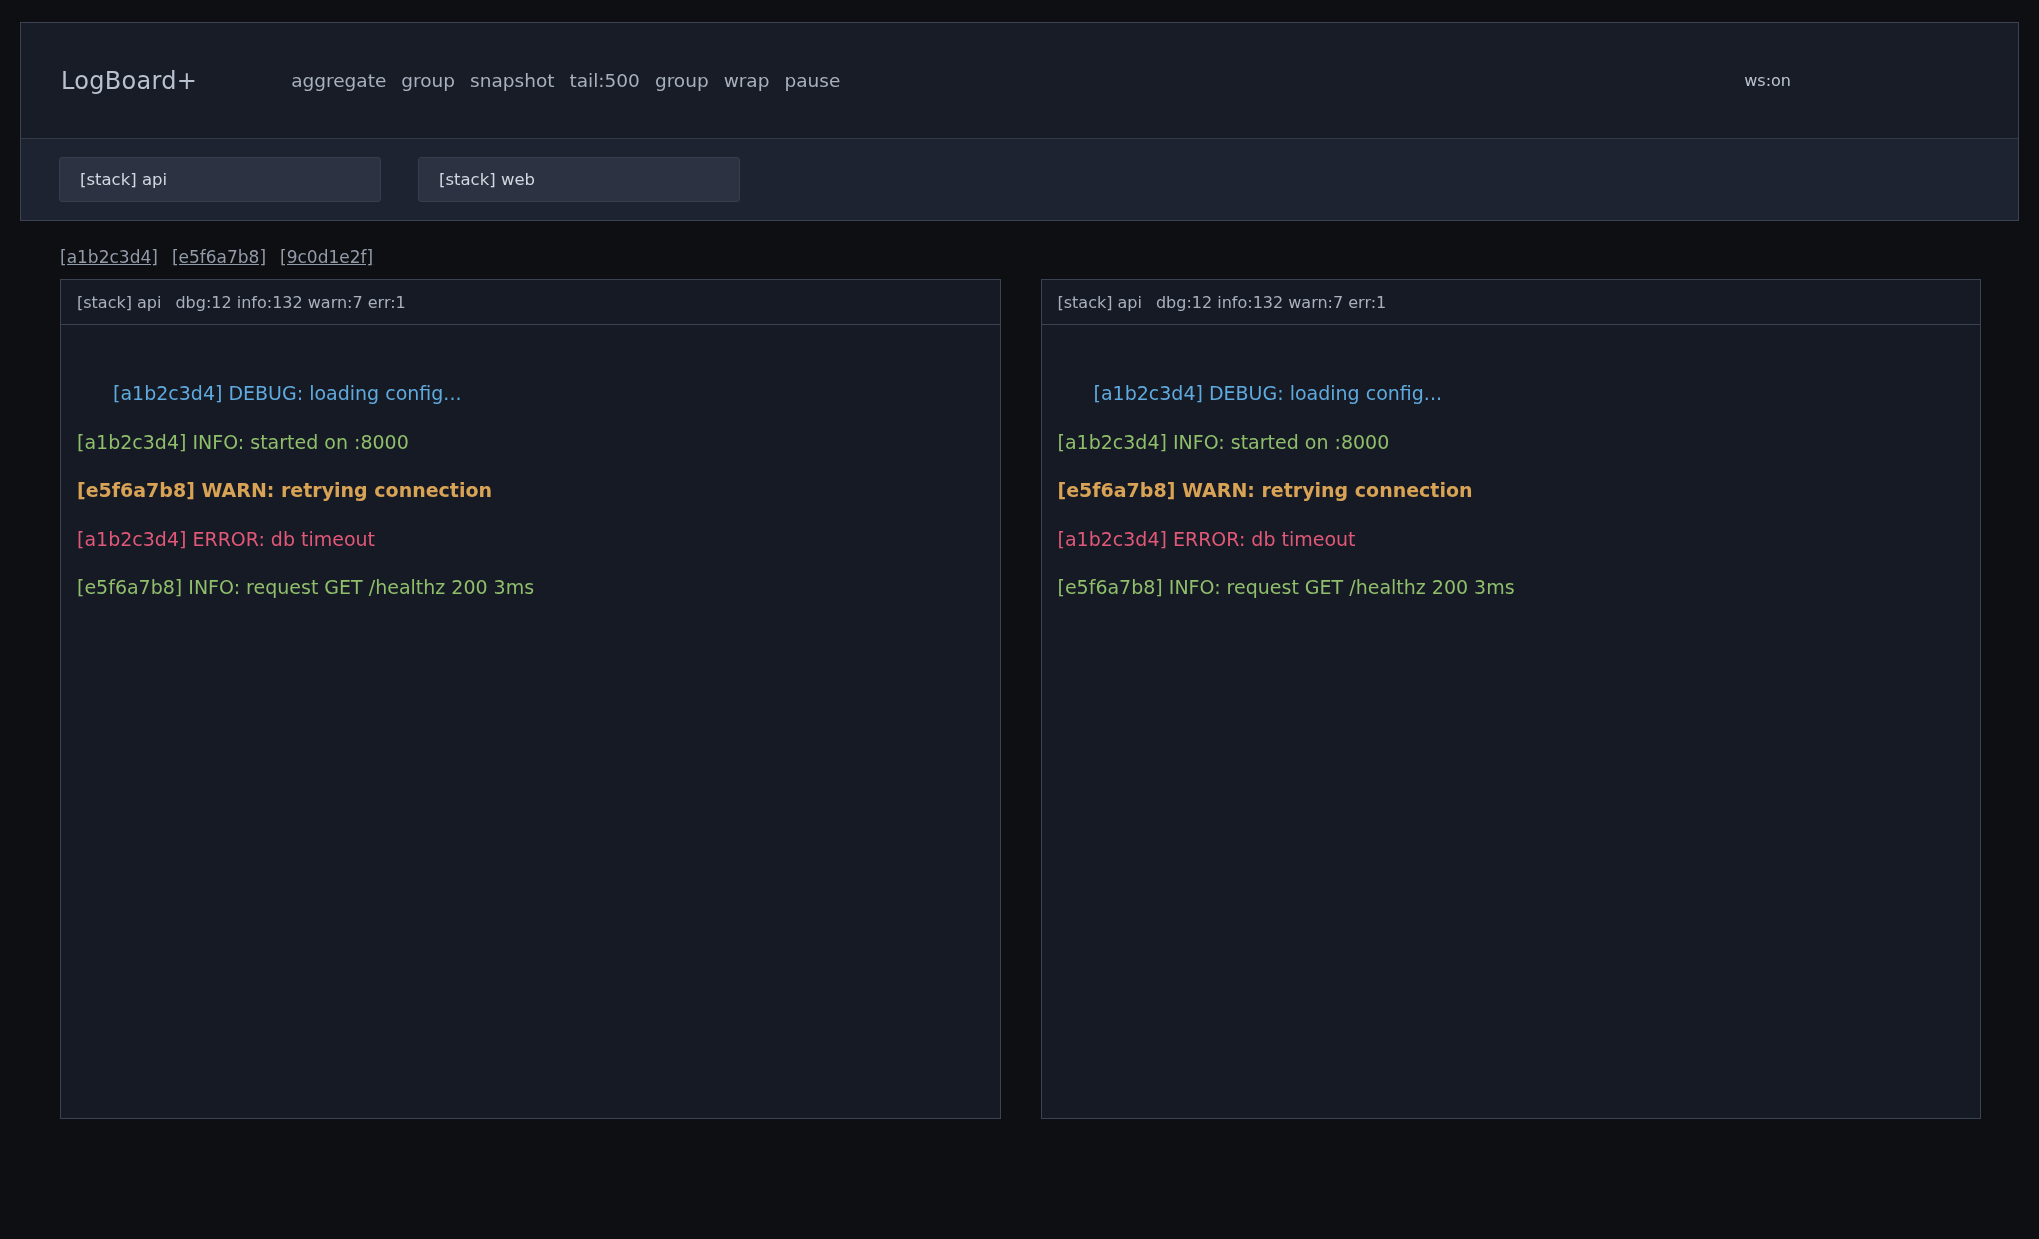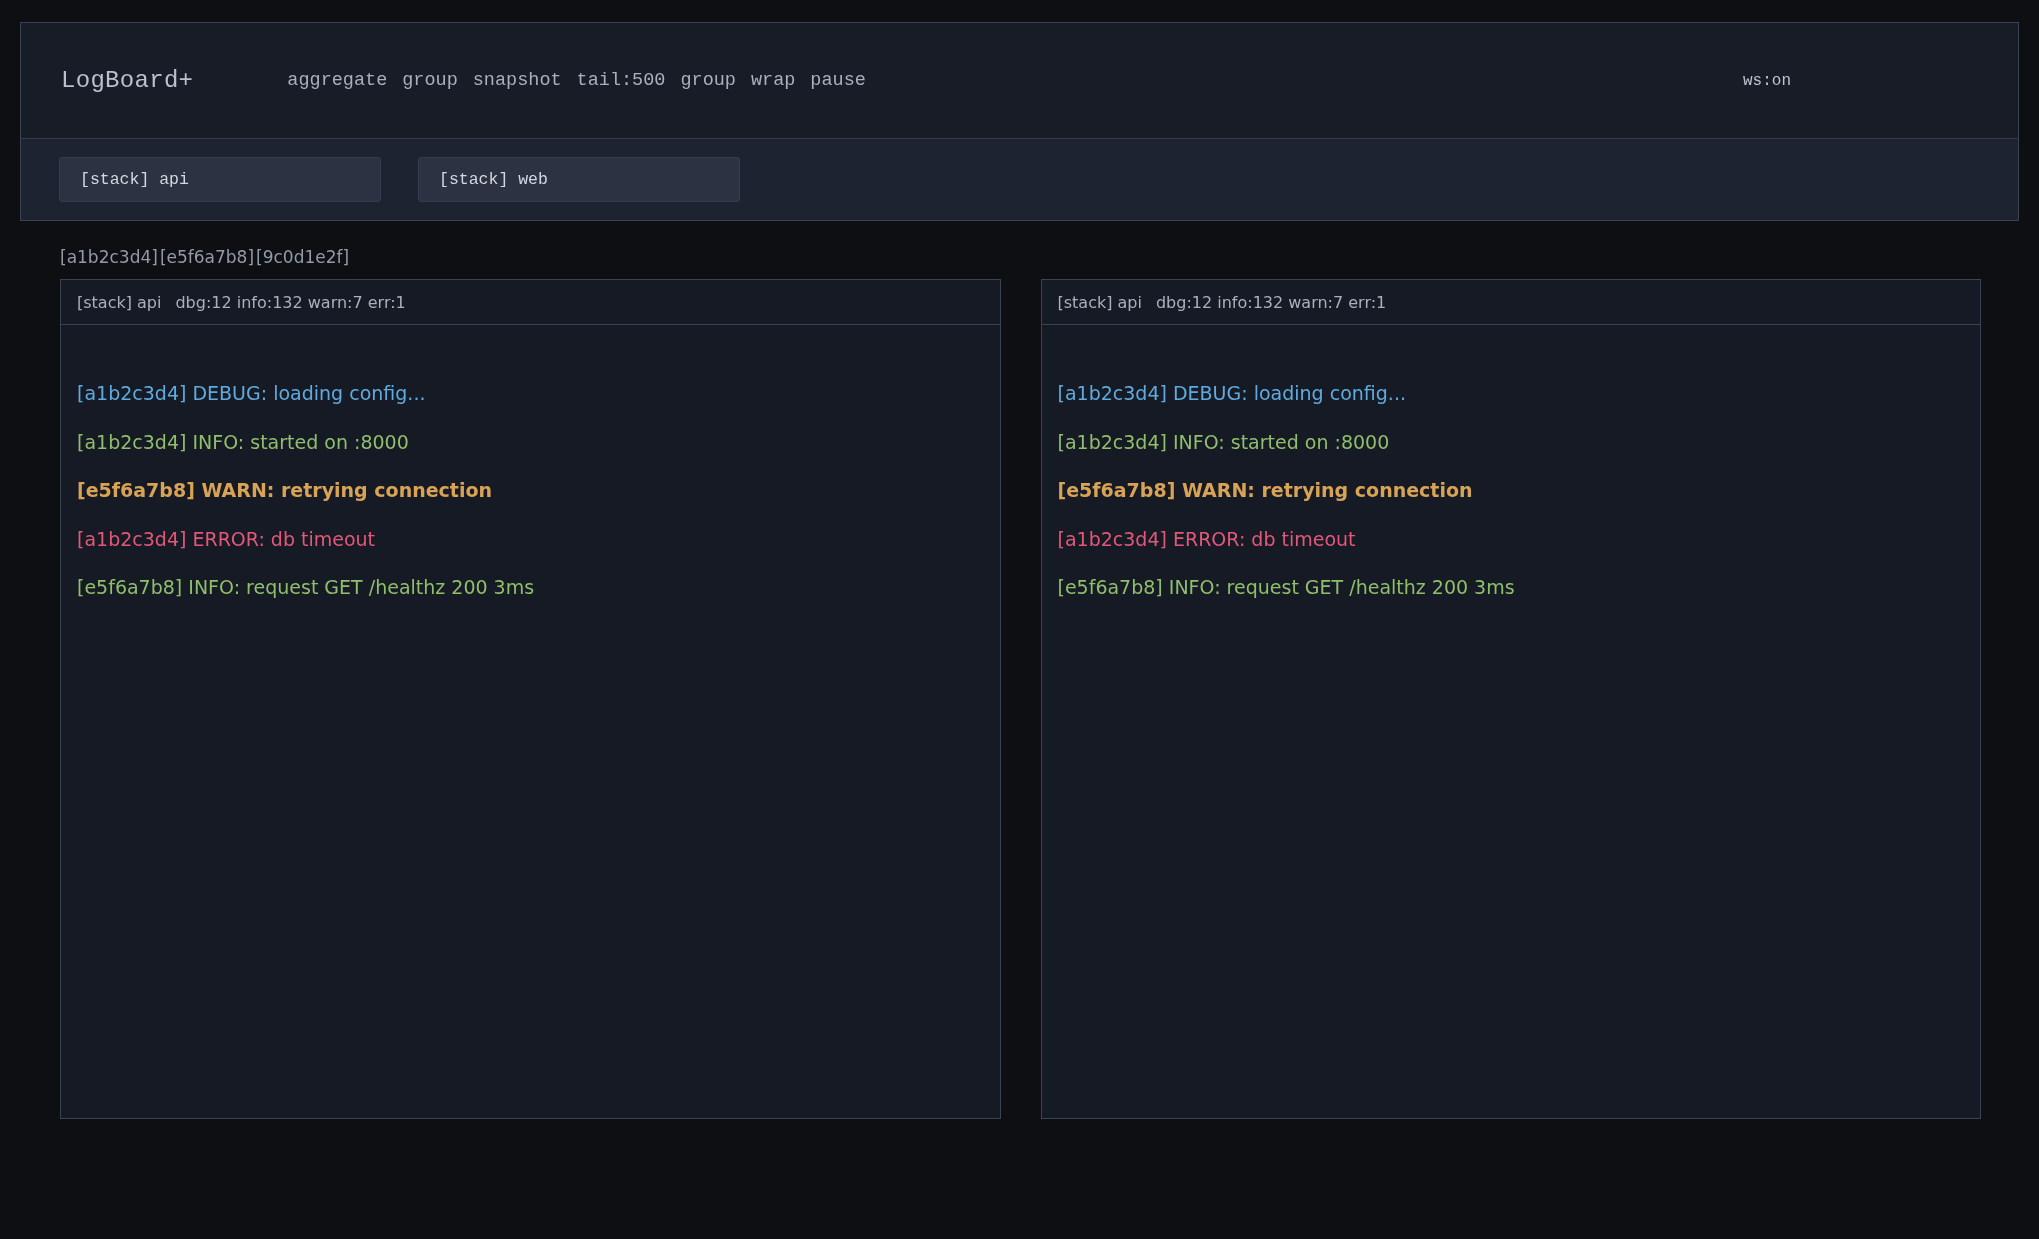--- a/index.html
+++ b/index.html
@@ -31,21 +31,20 @@
     --debug: #5fabdf;
     --info: #90bf6c;
     --warn: #d9a355;
     --error: #e25878;
   }
 
   .app-header {
     margin: 22px 20px 0 20px;
     border: 1px solid var(--border);
     background: var(--header-bg);
-    font-family: Liberation Mono, monospace;
   }
   .title-row {
     height: 115px;
     display: flex;
     align-items: center;
     padding: 0 40px;
   }
   .app-title {
     font-size: 24px;
     letter-spacing: 0.3px;
@@ -88,23 +87,24 @@
     align-items: center;
     padding: 0 20px;
     font-size: 16.5px;
     color: var(--tab-fg);
     white-space: nowrap;
   }
 
   .breadcrumb {
     margin: 26px 60px 0 60px;
     display: flex;
-    gap: 2px;
+    gap: 14px;
     font-size: 17px;
     color: var(--crumb-fg);
+    text-decoration: underline;
   }
   .trace-id { white-space: nowrap; }
 
   .panels {
     display: flex;
     gap: 40px;
     margin: 12px 58px 0 60px;
   }
   .panel {
     flex: 1;
@@ -127,21 +127,21 @@
     white-space: nowrap;
   }
   .panel-body {
     padding: 44px 16px;
   }
   .log-line {
     font-size: 19px;
     line-height: 48.5px;
     white-space: pre;
   }
-  .level-debug { color: var(--debug); }
+  .level-debug { color: var(--debug); margin-left: 36px; }
   .level-info  { color: var(--info); }
   .level-warn  { color: var(--warn); font-weight: bold; }
   .level-error { color: var(--error); }
 </style>
 </head>
 <body>
 
 <header class="app-header">
   <div class="title-row">
     <div class="app-title">LogBoard+</div>

